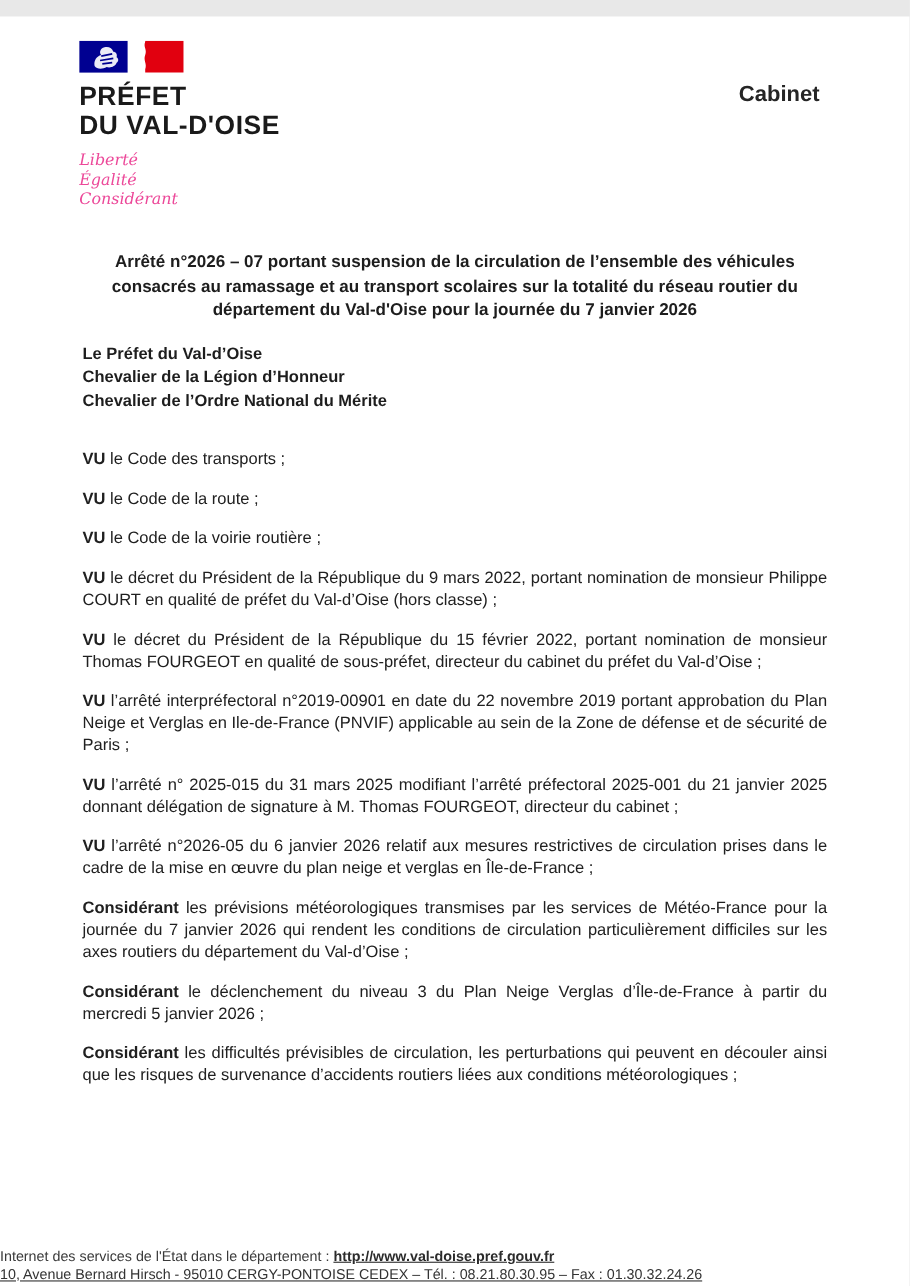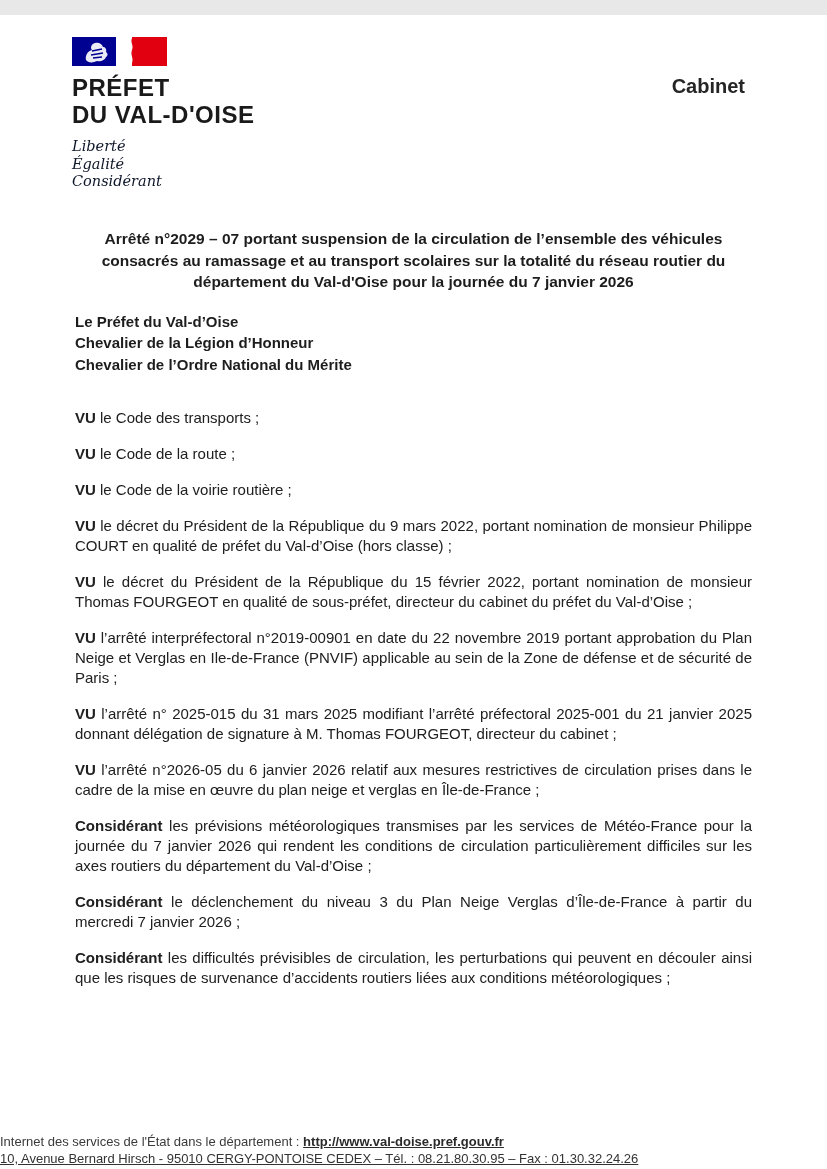--- a/index.html
+++ b/index.html
@@ -27,21 +27,21 @@
     line-height: 27px;
     letter-spacing: 0.5px;
     color: #1a1a1a;
   }
   .motto {
     margin-top: 10px;
     font-family: "DejaVu Serif", serif;
     font-style: italic;
     font-size: 14.5px;
     line-height: 17.5px;
-    color: #0f172a;
+    color: #ec4899;
   }
   .service-label {
     position: absolute;
     top: 60px;
     right: 82px;
     font-weight: bold;
     font-size: 20px;
     color: #252525;
   }
   
@@ -114,42 +114,42 @@
       <div>Égalité</div>
       <div>Considérant</div>
     </div>
   </div>
 
   <div class="service-label">Cabinet</div>
 
   <div class="content">
 
     <div class="doc-title">
-      <div>Arrêté n°2029 – 07 portant suspension de la circulation de l’ensemble des véhicules</div>
+      <div>Arrêté n°2026 – 07 portant suspension de la circulation de l’ensemble des véhicules</div>
       <div>consacrés au ramassage et au transport scolaires sur la totalité du réseau routier du</div>
       <div>département du Val-d'Oise pour la journée du 7 janvier 2026</div>
     </div>
 
     <div class="authority">
       <div>Le Préfet du Val-d’Oise</div>
       <div>Chevalier de la Légion d’Honneur</div>
       <div>Chevalier de l’Ordre National du Mérite</div>
     </div>
 
     <div class="recitals">
       <p class="recital"><span class="lead">VU</span> <span>le Code des transports ;</span></p>
       <p class="recital"><span class="lead">VU</span> <span>le Code de la route ;</span></p>
       <p class="recital"><span class="lead">VU</span> <span>le Code de la voirie routière ;</span></p>
       <p class="recital"><span class="lead">VU</span> <span>le décret du Président de la République du 9 mars 2022, portant nomination de monsieur Philippe COURT en qualité de préfet du Val-d’Oise (hors classe) ;</span></p>
       <p class="recital"><span class="lead">VU</span> <span>le décret du Président de la République du 15 février 2022, portant nomination de monsieur Thomas FOURGEOT en qualité de sous-préfet, directeur du cabinet du préfet du Val-d’Oise ;</span></p>
       <p class="recital"><span class="lead">VU</span> <span>l’arrêté interpréfectoral n°2019-00901 en date du 22 novembre 2019 portant approbation du Plan Neige et Verglas en Ile-de-France (PNVIF) applicable au sein de la Zone de défense et de sécurité de Paris ;</span></p>
       <p class="recital"><span class="lead">VU</span> <span>l’arrêté n° 2025-015 du 31 mars 2025 modifiant l’arrêté préfectoral 2025-001 du 21 janvier 2025 donnant délégation de signature à M. Thomas FOURGEOT, directeur du cabinet ;</span></p>
       <p class="recital"><span class="lead">VU</span> <span>l’arrêté n°2026-05 du 6 janvier 2026 relatif aux mesures restrictives de circulation prises dans le cadre de la mise en œuvre du plan neige et verglas en Île-de-France ;</span></p>
       <p class="recital"><span class="lead">Considérant</span> <span>les prévisions météorologiques transmises par les services de Météo-France pour la journée du 7 janvier 2026 qui rendent les conditions de circulation particulièrement difficiles sur les axes routiers du département du Val-d’Oise ;</span></p>
-      <p class="recital"><span class="lead">Considérant</span> <span>le déclenchement du niveau 3 du Plan Neige Verglas d’Île-de-France à partir du mercredi 7 janvier 2026 ;</span></p>
+      <p class="recital"><span class="lead">Considérant</span> <span>le déclenchement du niveau 3 du Plan Neige Verglas d’Île-de-France à partir du mercredi 5 janvier 2026 ;</span></p>
       <p class="recital"><span class="lead">Considérant</span> <span>les difficultés prévisibles de circulation, les perturbations qui peuvent en découler ainsi que les risques de survenance d’accidents routiers liées aux conditions météorologiques ;</span></p>
     </div>
   </div>
 
   <div class="footer">
     <div>
       <span>Internet des services de l'État dans le département :</span>
       <span class="url">http://www.val-doise.pref.gouv.fr</span>
     </div>
     <div class="address">10, Avenue Bernard Hirsch - 95010 CERGY-PONTOISE CEDEX – Tél. : 08.21.80.30.95 – Fax : 01.30.32.24.26</div>

